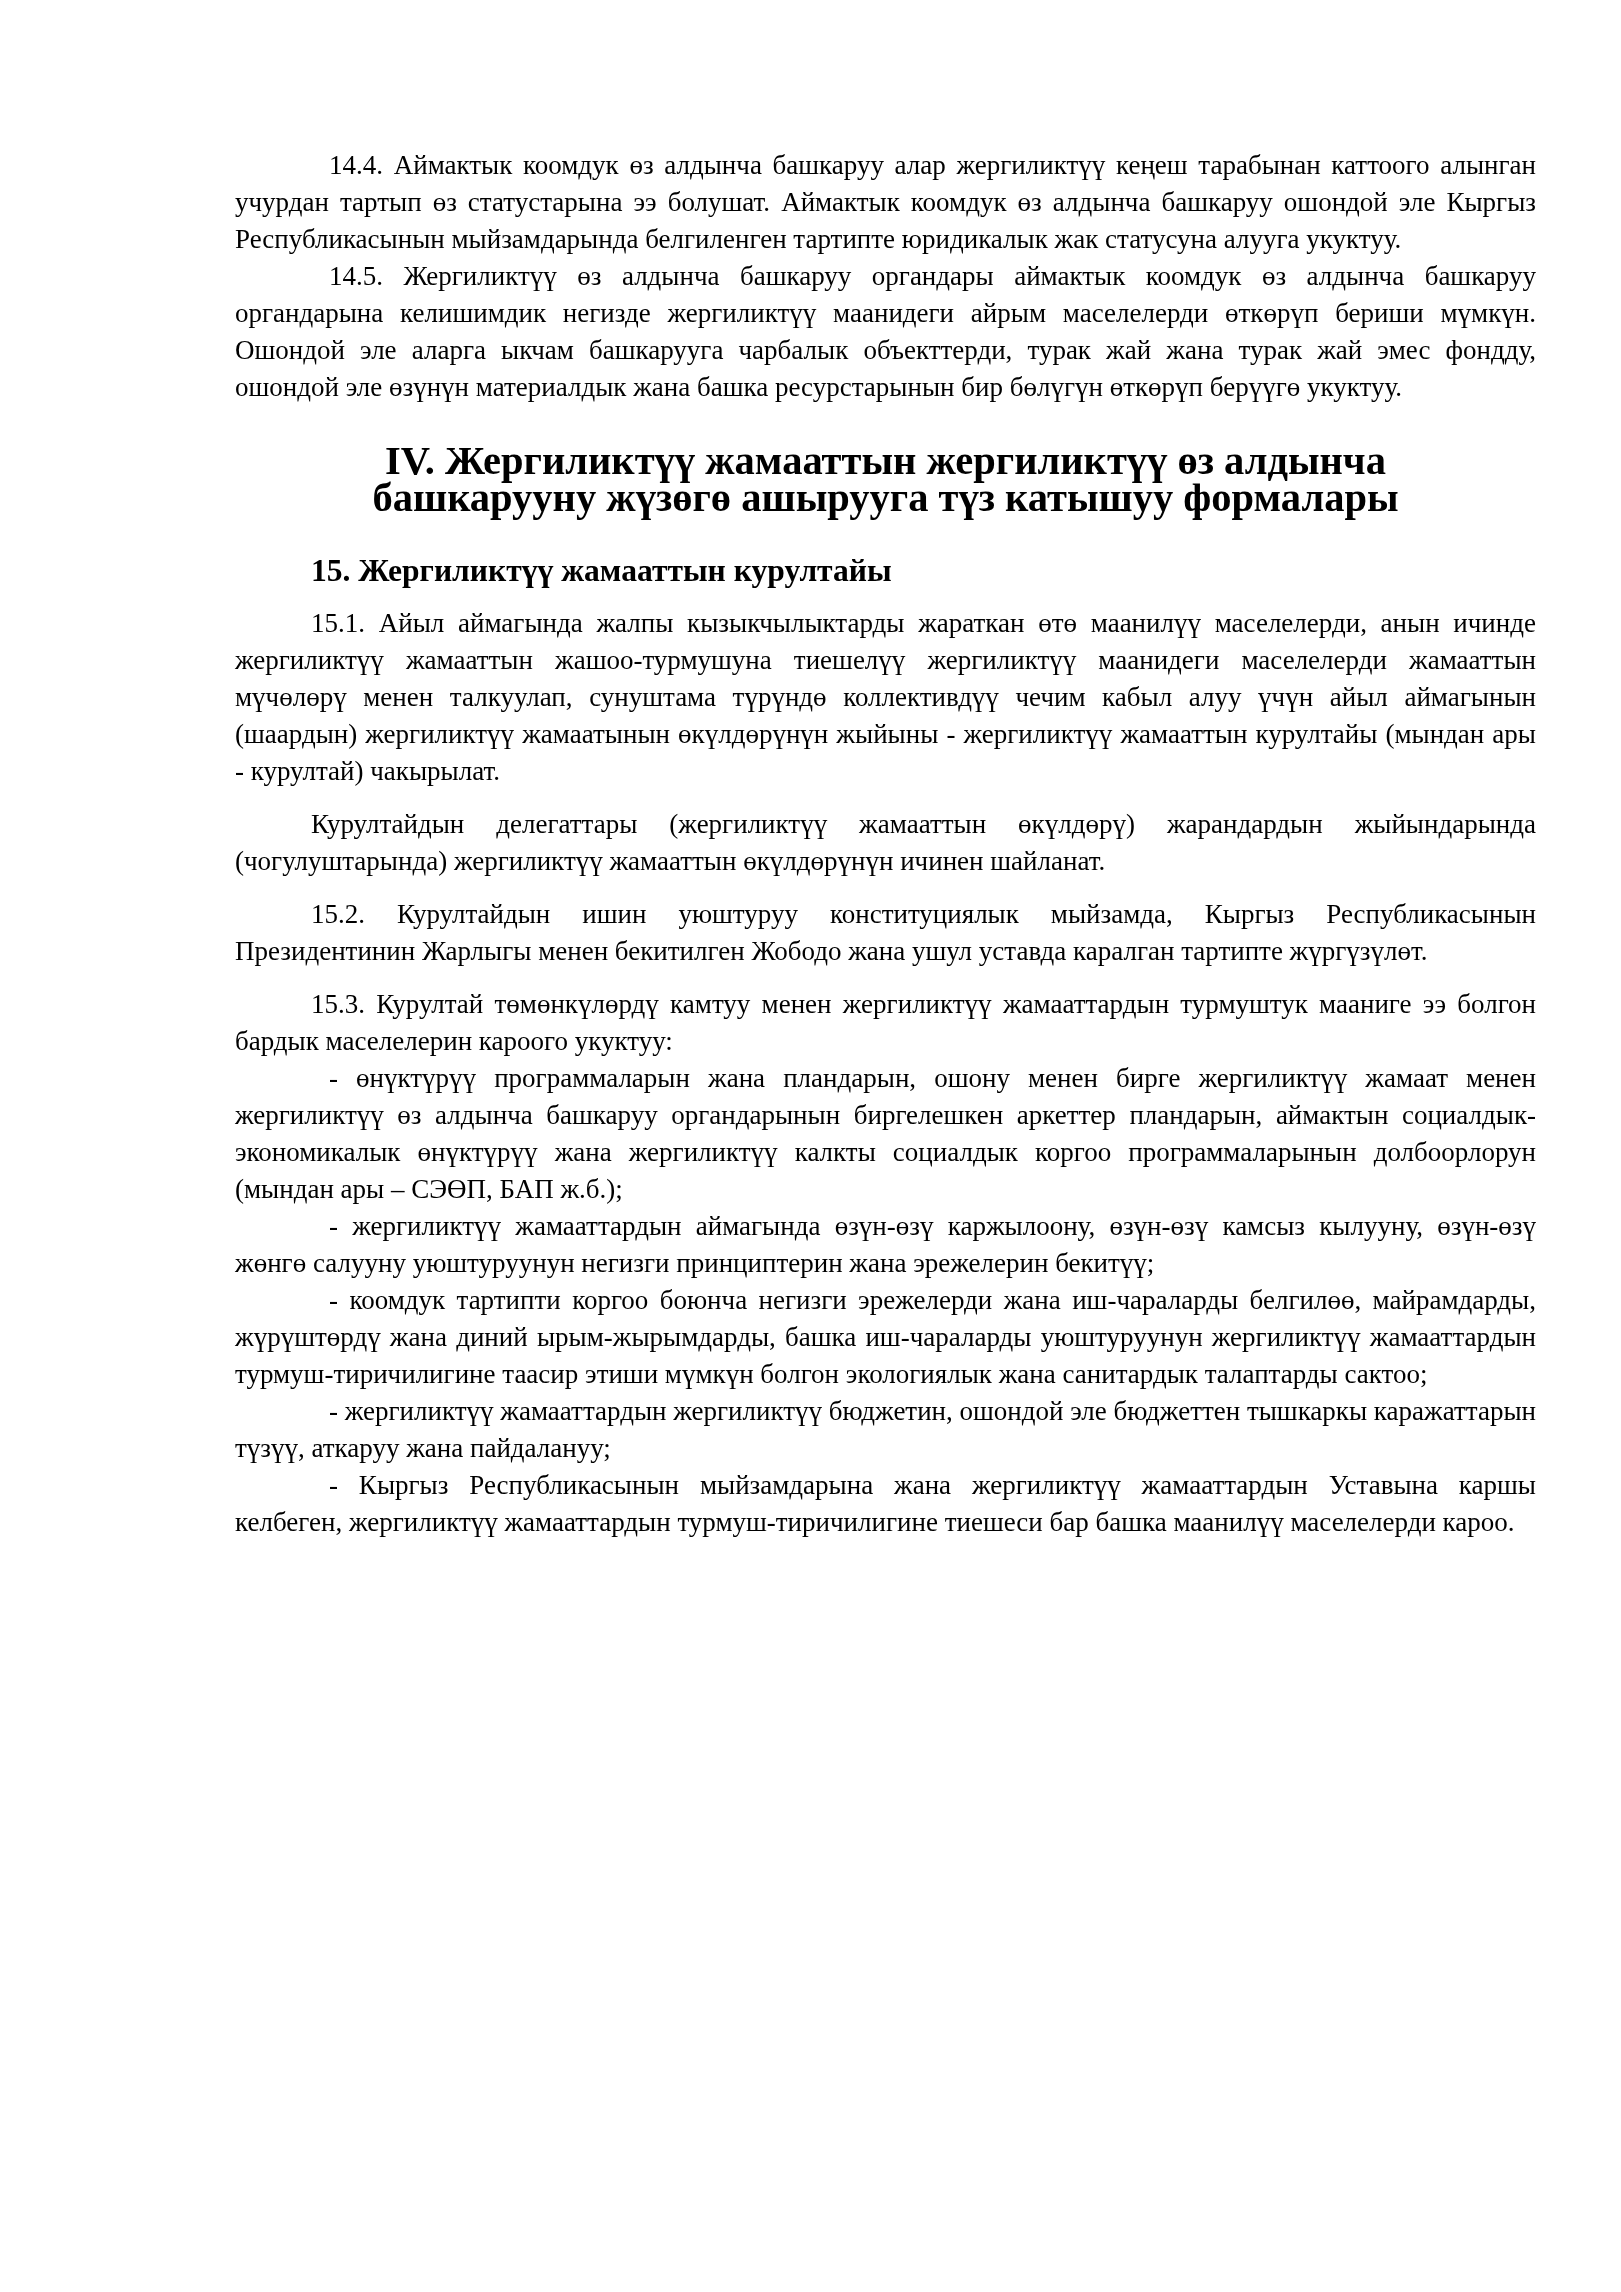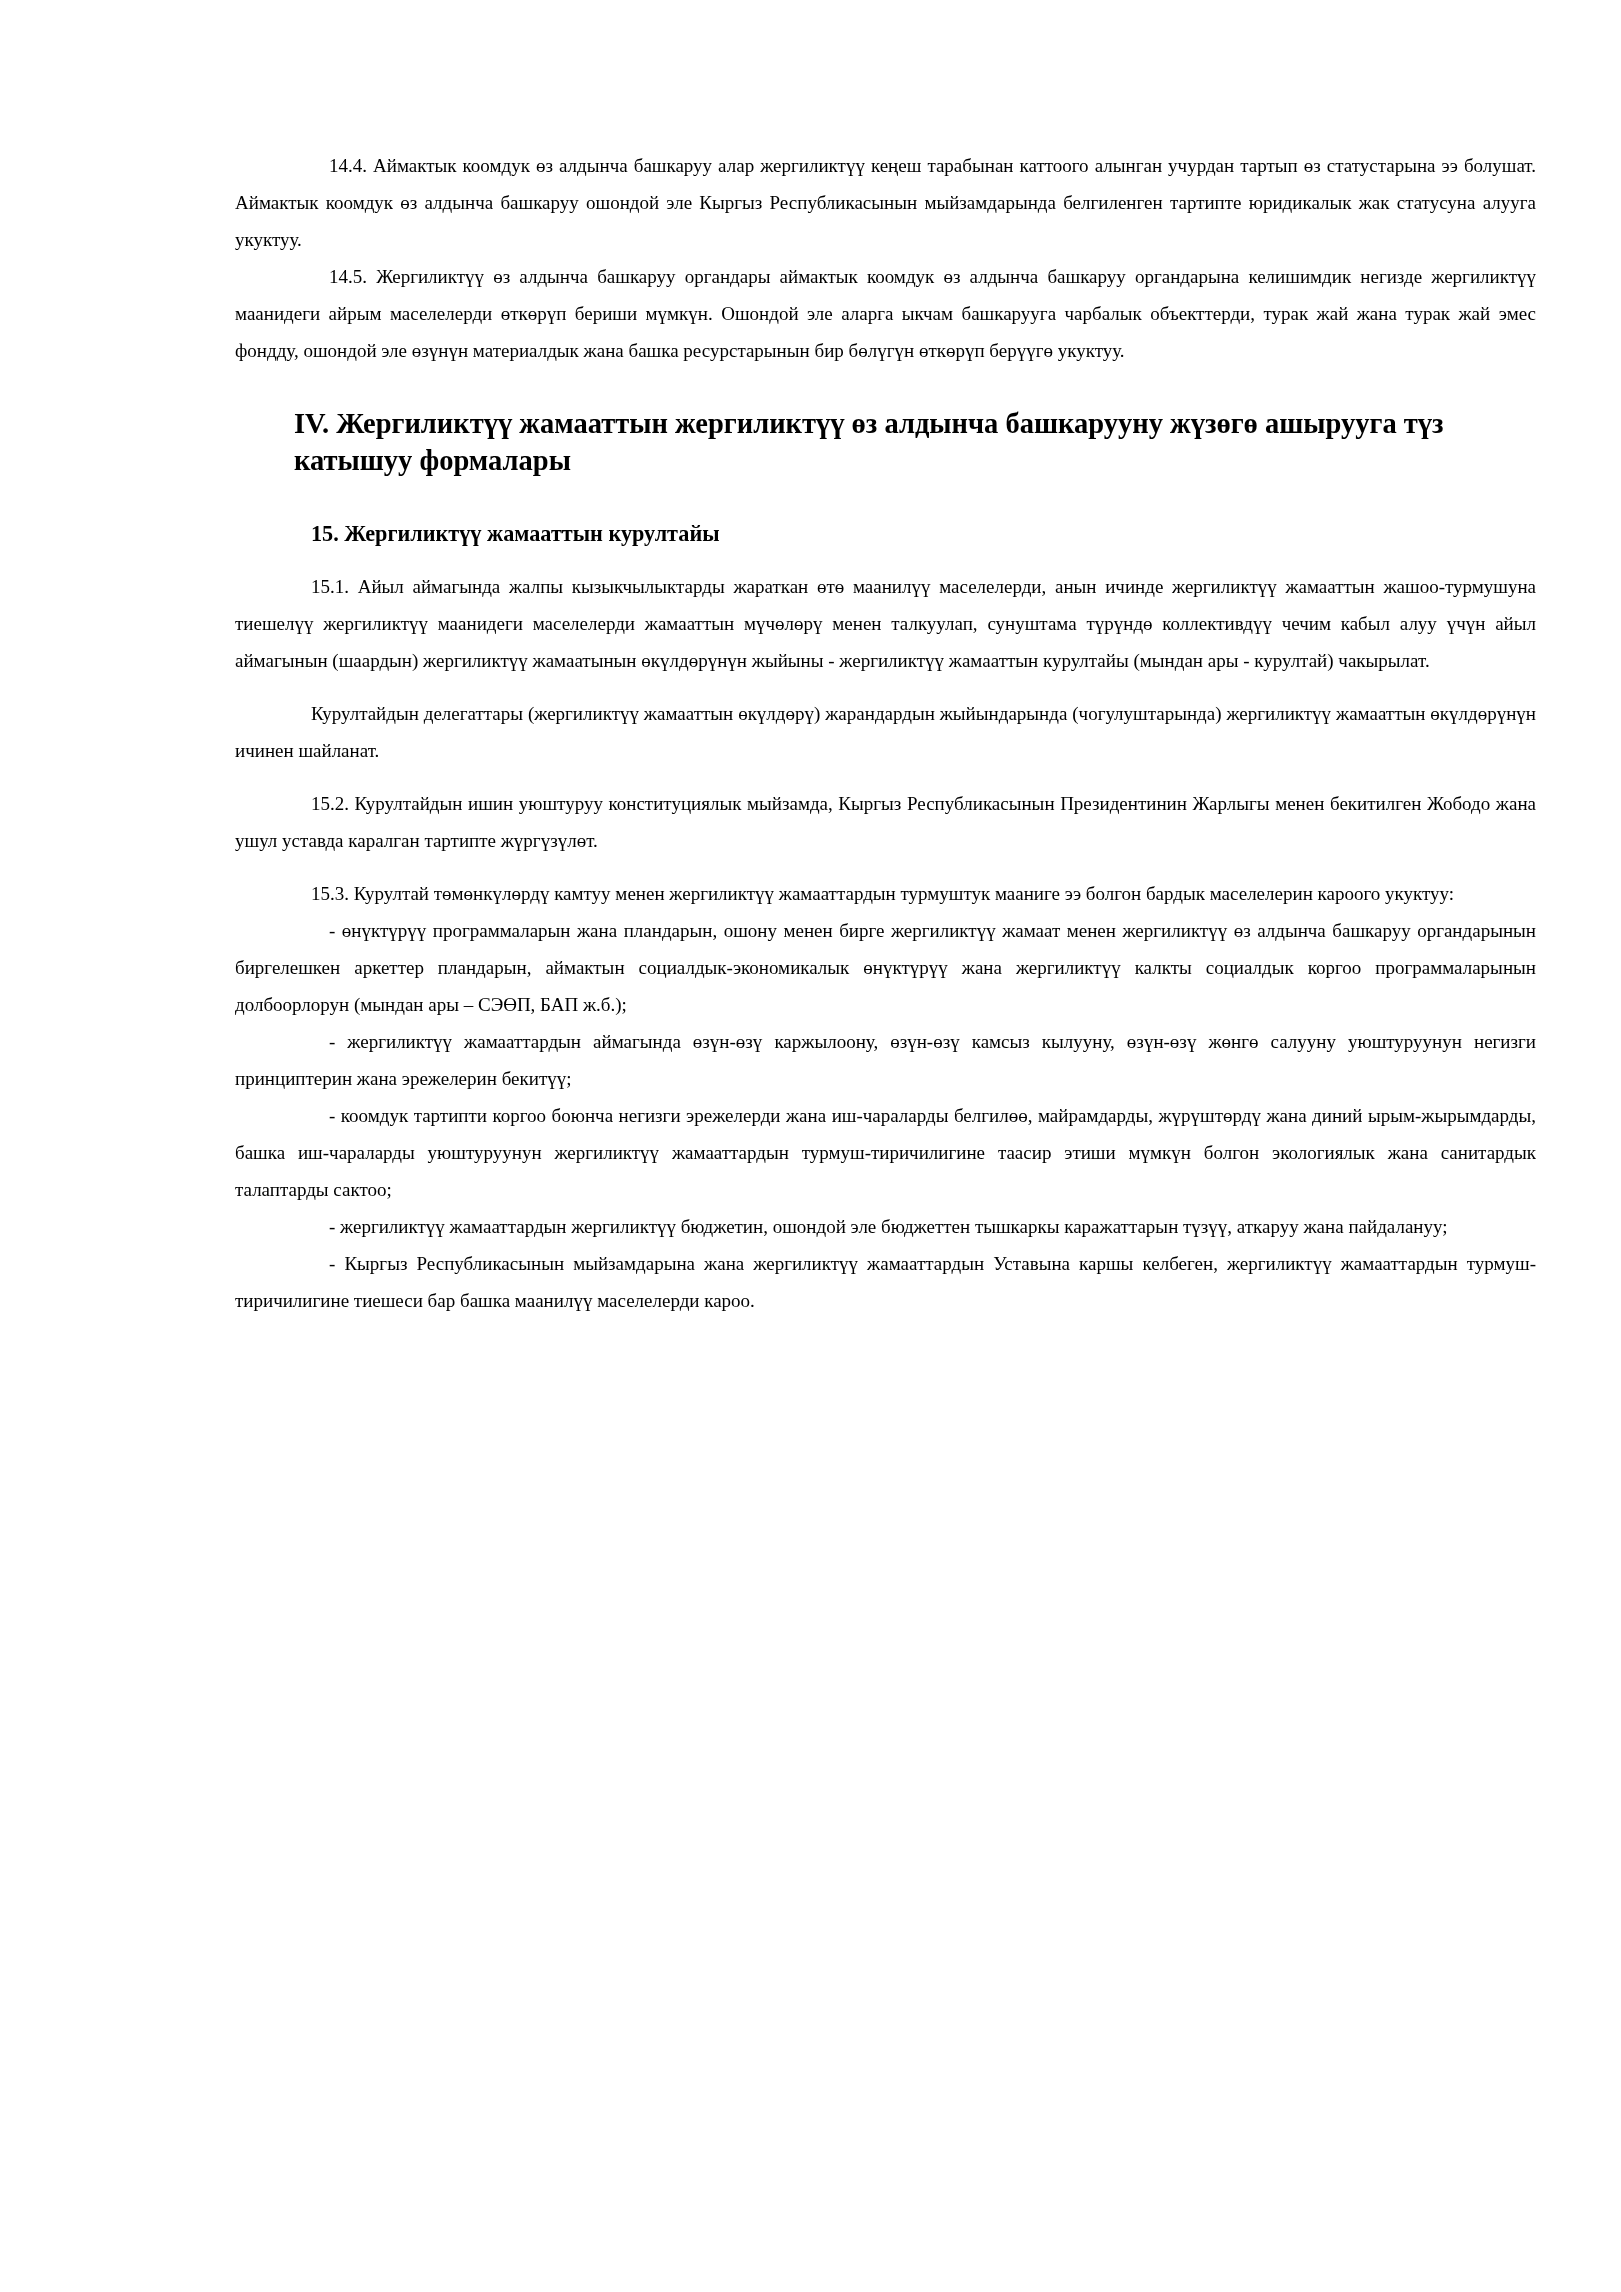--- a/index.html
+++ b/index.html
@@ -3,32 +3,33 @@
   <meta charset="utf-8">
   <style>
     html, body { margin: 0; padding: 0; background: #ffffff; }
     body { width: 1621px; height: 2293px; position: relative; overflow: hidden; }
     .page {
       position: absolute;
       left: 235px;
       top: 147px;
       width: 1301px;
       font-family: "Liberation Serif", "DejaVu Serif", serif;
-      font-size: 19px;
+      font-size: 27px;
       line-height: 37px;
       color: #000000;
     }
     .para {
       margin: 0;
       text-align: justify;
       text-indent: 94px;
     }
     .para.indent-sm { text-indent: 76px; margin-top: 16px; }
     .section-heading {
       margin: 36px 0 0 0;
+      text-align: center;
       font-weight: bold;
       line-height: 37px;
       padding: 0 59px 0 59px;
     }
     .subsection-heading {
       margin: 36px 0 0 0;
       font-weight: bold;
       text-indent: 76px;
     }
   </style>

